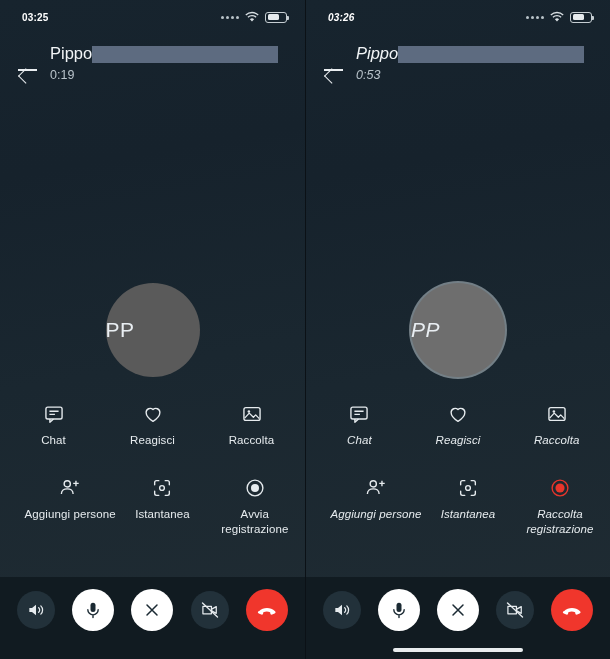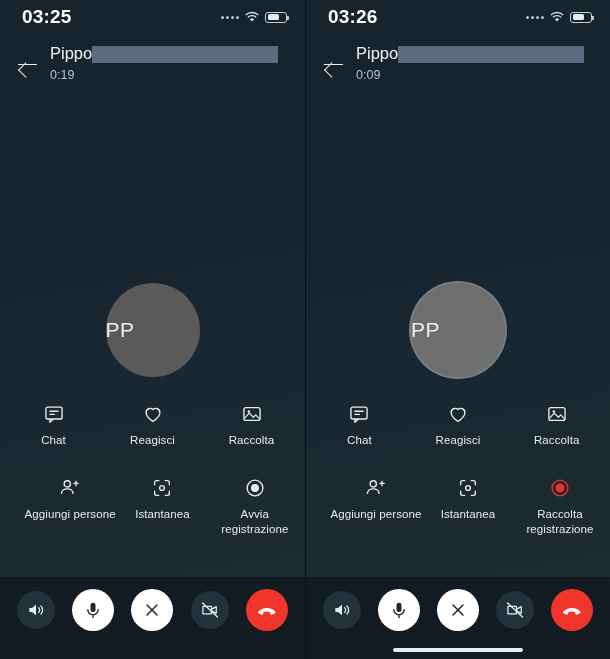--- a/index.html
+++ b/index.html
@@ -9,46 +9,46 @@
     font-family: "Liberation Sans", sans-serif;
     overflow: hidden;
   }
   .screens { display: flex; width: 610px; height: 659px; }
   .phone {
     position: relative;
     width: 305px; height: 659px;
     background: linear-gradient(170deg, #17242e 0%, #16222c 25%, #1a2730 55%, #202c33 100%);
     overflow: hidden;
   }
-  .phone.right { border-left: 1px solid #0b1116; }
+  .phone.right { border-left: 1px solid #0b1116; font-style: italic; }
 
   
   .statusbar {
     height: 34px;
     display: flex; align-items: center; justify-content: space-between;
     padding: 0 18px 0 22px;
     color: #ffffff;
   }
-  .status-time { font-size: 19px; font-weight: 600; letter-spacing: .2px; }
+  .status-time { font-size: 10px; font-weight: 600; letter-spacing: .2px; }
   .status-right { display: flex; align-items: center; gap: 5px; }
   .dots { display: flex; gap: 2px; align-items: center; }
   .dots i { display: block; width: 3px; height: 3px; border-radius: 50%; background: #b9c3c9; }
   .wifi { width: 16px; height: 12px; position: relative; }
   .batt {
     width: 22px; height: 11px; border: 1.2px solid #c6ced3; border-radius: 3px;
     position: relative; display: flex; align-items: center;
   }
   .batt::after {
     content: ""; position: absolute; right: -3px; top: 3px;
     width: 2px; height: 4px; background: #c6ced3; border-radius: 0 1px 1px 0;
   }
   .batt i { display: block; height: 6.5px; background: #e6ebee; border-radius: 1.5px; margin-left: 1.5px; }
 
   
-  .header { display: flex; align-items: center; padding: 10px 16px 0 16px; }
+  .header { display: flex; align-items: flex-end; padding: 10px 16px 0 16px; }
   .back-arrow {
     width: 24px; height: 24px; margin-top: 3px; margin-right: 10px;
     position: relative; flex: 0 0 auto; cursor: pointer;
   }
   .back-arrow::before {
     content: ""; position: absolute; left: 2px; top: 11px;
     width: 19px; height: 1.6px; background: #e9edf0;
   }
   .back-arrow::after {
     content: ""; position: absolute; left: 2px; top: 6.5px;
@@ -286,21 +286,21 @@
       </span>
     </div>
 
     <div class="header">
       <div class="back-arrow"></div>
       <div class="titleblock">
         <div class="title-row">
           <span class="contact-name">Pippo</span>
           <span class="redact"></span>
         </div>
-        <div class="call-timer">0:09</div>
+        <div class="call-timer">0:53</div>
       </div>
     </div>
 
     <div class="avatar-wrap">
       <div class="avatar ringed">
         <span>PP</span>
       </div>
     </div>
 
     <div class="actions">

